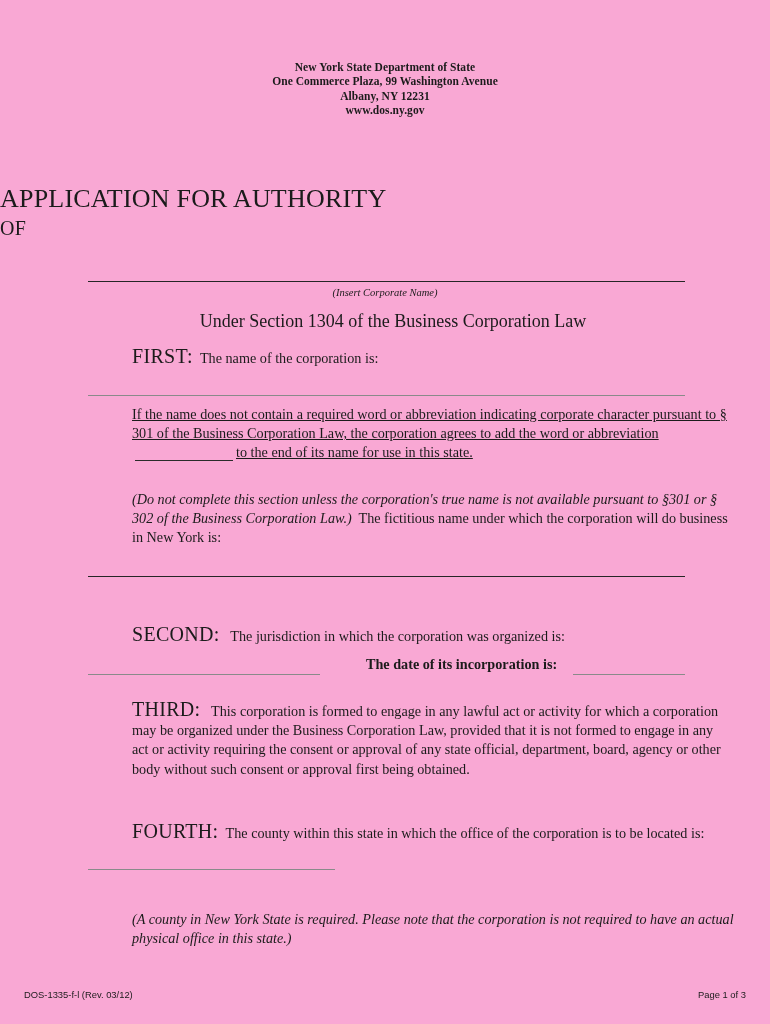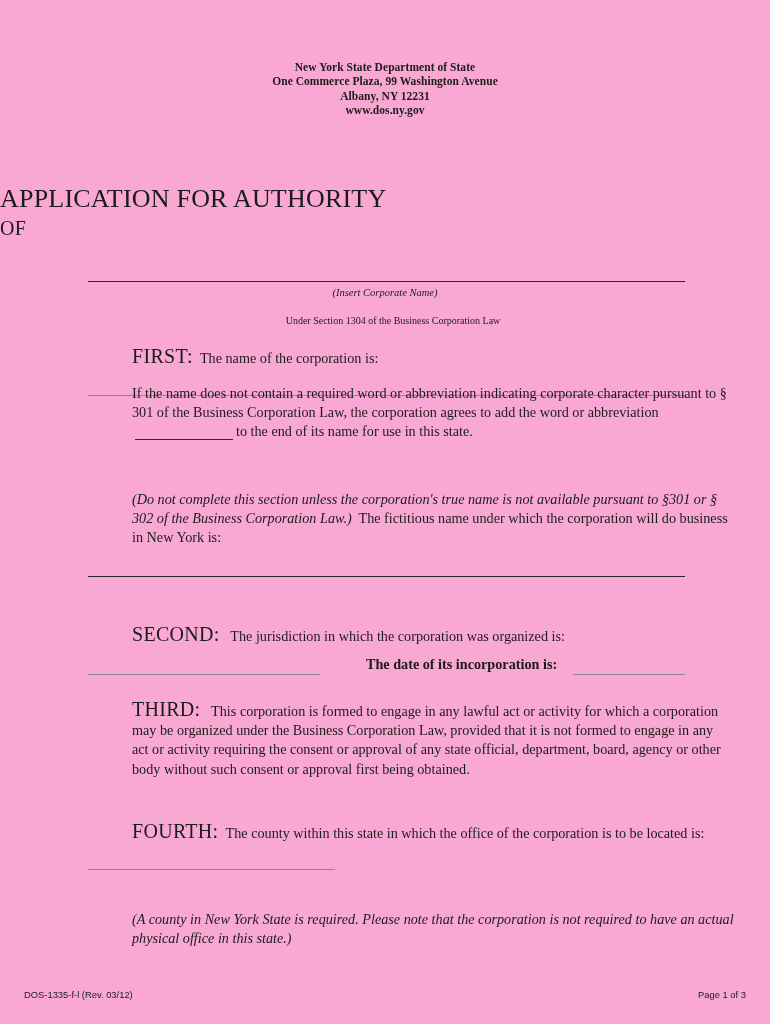--- a/index.html
+++ b/index.html
@@ -74,21 +74,21 @@
     font-style: italic;
     font-size: 10.5px;
     line-height: 12px;
   }
 
   .centered-line {
     position: absolute;
     left: 0;
     right: 0;
     text-align: center;
-    font-size: 10px;
+    font-size: 18px;
     line-height: 18px;
     padding-left: 16px;
   }
 
   
   .block {
     position: absolute;
     left: 88px;
     width: 600px;
     font-size: 14.2px;
@@ -161,21 +161,21 @@
   <div class="rule" style="left:88px; width:597px; top:281px;"></div>
   <div class="caption" style="top:287px;">(Insert Corporate Name)</div>
 
   <div class="centered-line" style="top:312px;">Under Section 1304 of the Business Corporation Law</div>
 
   <div class="block" style="top:347px;">
     <span class="lead">FIRST:</span><span>&nbsp;&nbsp;</span><span>The name of the corporation is:</span>
   </div>
   <div class="rule-grey" style="left:88px; width:597px; top:395px;"></div>
 
-  <div class="block" style="top:384px; width:598px;">
+  <div class="block" style="top:405px; width:598px;text-decoration:underline;">
     <span>If the name does not contain a required word or abbreviation indicating corporate character pursuant to § 301 of the Business Corporation Law, the corporation agrees to add the word or abbreviation</span><span class="inline-blank"></span><span>to the end of its name for use in this state.</span>
   </div>
 
   <div class="block" style="top:490px; width:598px;">
     <span class="it">(Do not complete this section unless the corporation's true name is not available pursuant to §301 or § 302 of the Business Corporation Law.)</span><span>&nbsp; </span><span>The fictitious name under which the corporation will do business in New York is:</span>
   </div>
   <div class="rule" style="left:88px; width:597px; top:576px;"></div>
 
   <div class="block" style="top:625px;">
     <span class="lead">SECOND:</span><span>&nbsp;&nbsp;&nbsp;</span><span>The jurisdiction in which the corporation was organized is:</span>

